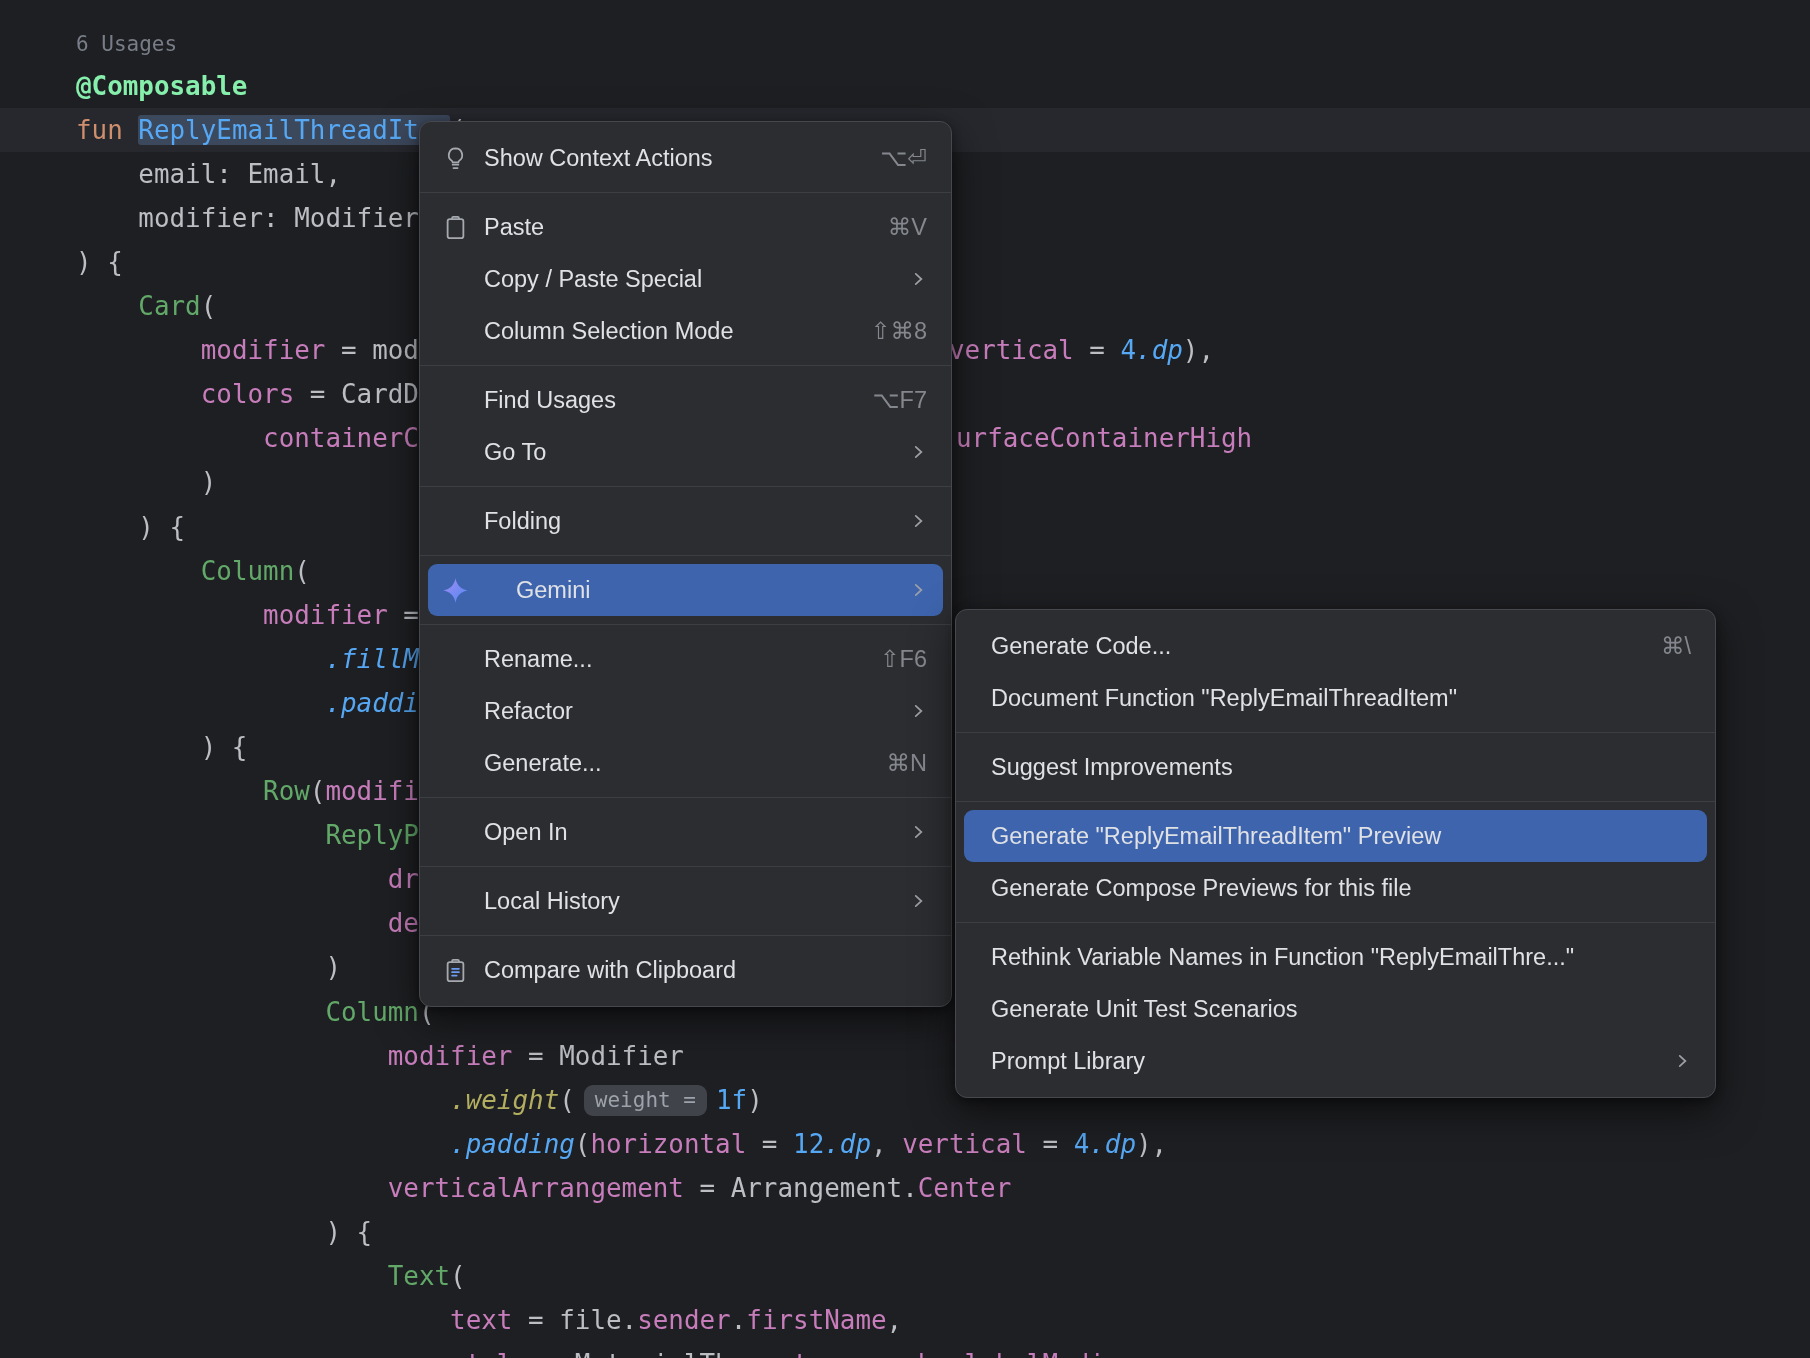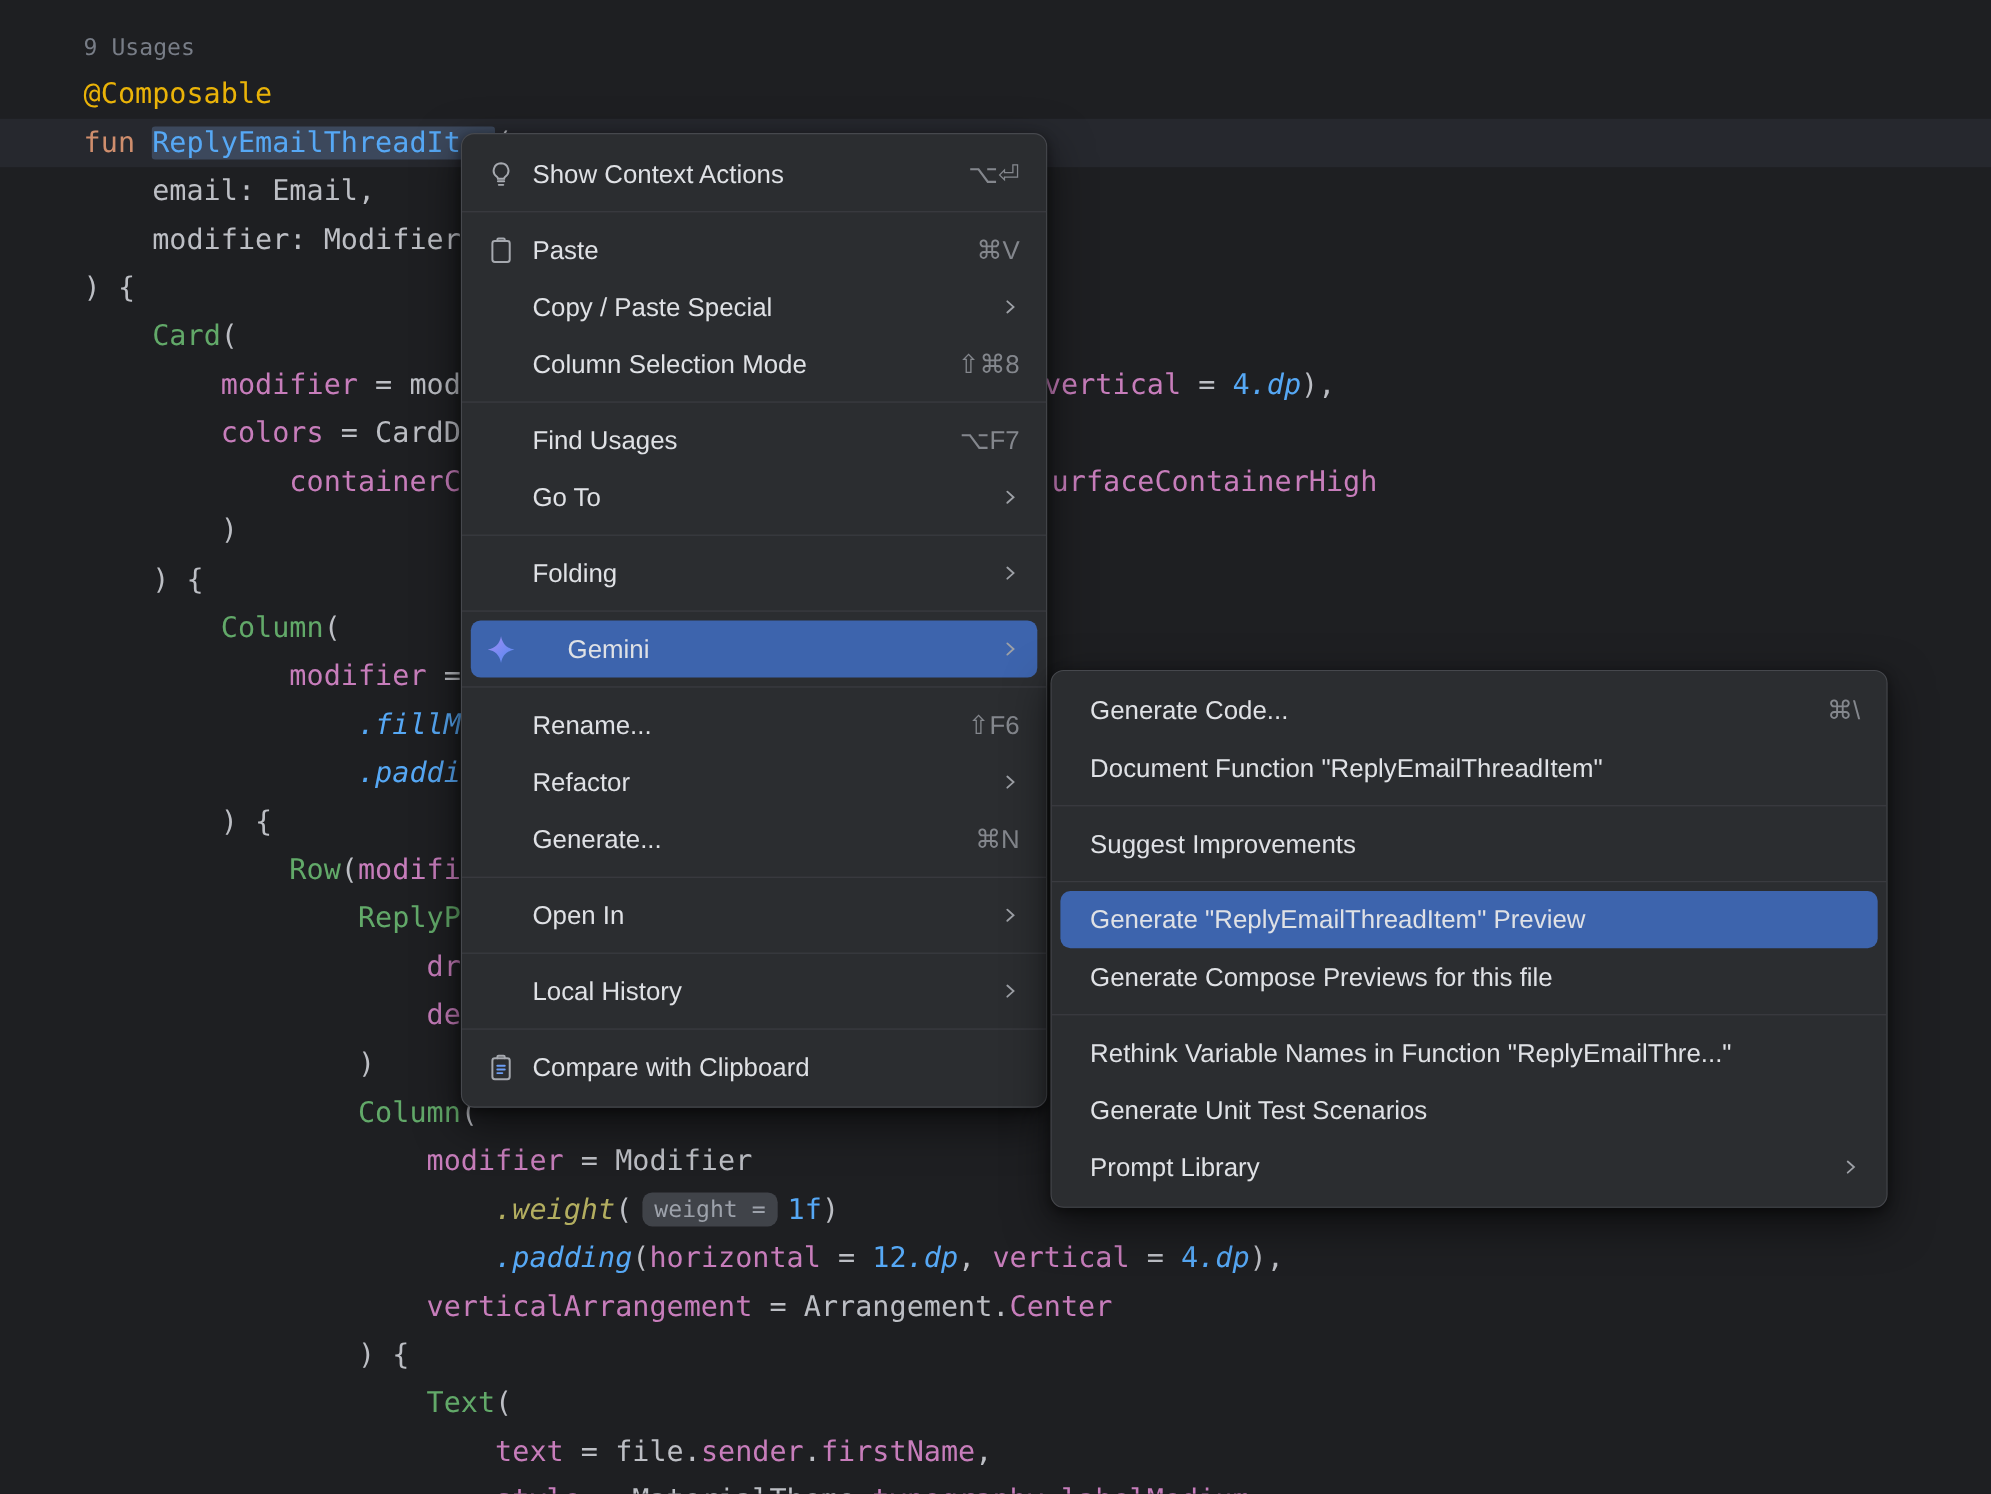--- a/index.html
+++ b/index.html
@@ -11,21 +11,21 @@
   
   .editor { position:absolute; inset:0; }
   .caret-band { position:absolute; left:0; right:0; top:107.7px; height:44.1px; background:#26282E; }
   .code { position:absolute; left:0; right:0; top:19.5px;
           font-family:"DejaVu Sans Mono","Liberation Mono",monospace;
           font-size:25.9px; line-height:44.1px; color:#BCBEC4; }
   .code-line { height:44.1px; white-space:pre; position:relative; padding-left:76px; }
   .tk.abs { position:absolute; top:0; }
   .pl   { color:#BCBEC4; }
   .hint { color:#787D87; font-size:21px; }
-  .ann  { color:#eab308; }
+  .ann  { color:#86efac;font-weight:bold; }
   .kw   { color:#CF8E6D; }
   .fn   { color:#56A8F5; }
   .hl   { background:#3C485C; border-radius:3px; }
   .comp { color:#62A969; }
   .prop { color:#C77DBB; }
   .num  { color:#56A8F5; }
   .extb { color:#56A8F5; font-style:italic; }
   .exty { color:#B3AE60; font-style:italic; }
   .inlay { display:inline-block; background:#404349; color:#9DA2AB; border-radius:9px;
            padding:0 11px; margin:0 9px; font-size:21px; line-height:31px; vertical-align:2px; }
@@ -49,21 +49,21 @@
   .mi-right svg.chev { width:18px; height:18px; }
   .sep { height:1px; background:#3C3E43; margin:8px 0; }
 </style>
 </head>
 <body>
 
 <div class="screen">
   <div class="editor">
     <div class="caret-band"></div>
     <div class="code" id="code">
-        <div class="code-line"><span class="tk hint">9 Usages</span></div>
+        <div class="code-line"><span class="tk hint">6 Usages</span></div>
         <div class="code-line"><span class="tk ann">@Composable</span></div>
         <div class="code-line"><span class="tk kw">fun </span><span class="tk fn hl">ReplyEmailThreadItem</span><span class="tk pl">(</span></div>
         <div class="code-line"><span class="tk pl">    email: Email,</span></div>
         <div class="code-line"><span class="tk pl">    modifier: Modifier = Modifier</span></div>
         <div class="code-line"><span class="tk pl">) {</span></div>
         <div class="code-line"><span class="tk pl">    </span><span class="tk comp">Card</span><span class="tk pl">(</span></div>
         <div class="code-line"><span class="tk pl">        </span><span class="tk prop">modifier</span><span class="tk pl"> = modifier.padding(</span><span class="tk abs" style="left: 949px;"><span class="tk prop">vertical</span><span class="tk pl"> = </span><span class="tk num">4</span><span class="tk extb">.dp</span><span class="tk pl">),</span></span></div>
         <div class="code-line"><span class="tk pl">        </span><span class="tk prop">colors</span><span class="tk pl"> = CardDefaults.cardColors(</span></div>
         <div class="code-line"><span class="tk pl">            </span><span class="tk prop">containerColor</span><span class="tk abs" style="left: 956px;"><span class="tk prop">urfaceContainerHigh</span></span></div>
         <div class="code-line"><span class="tk pl">        )</span></div>

